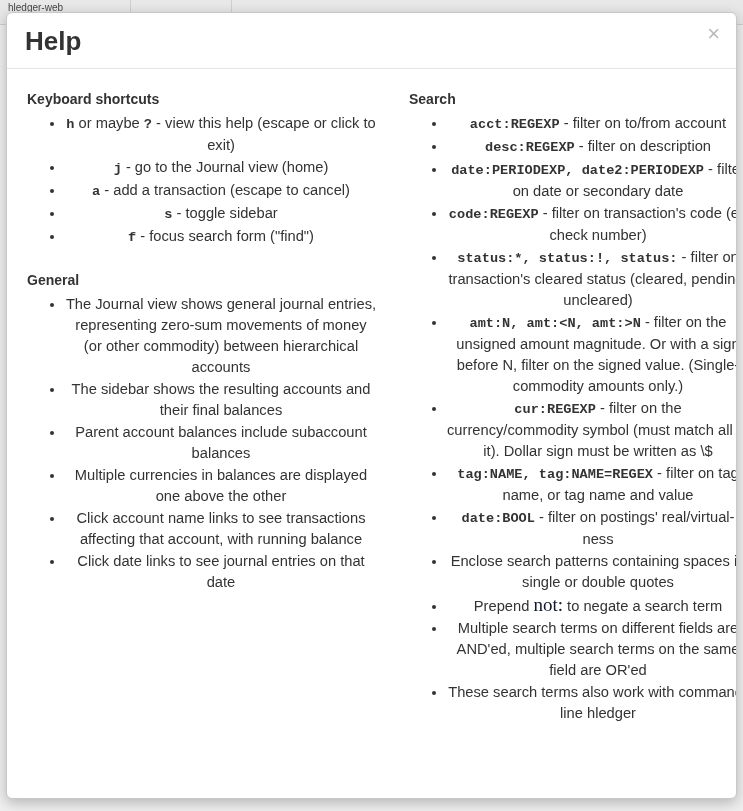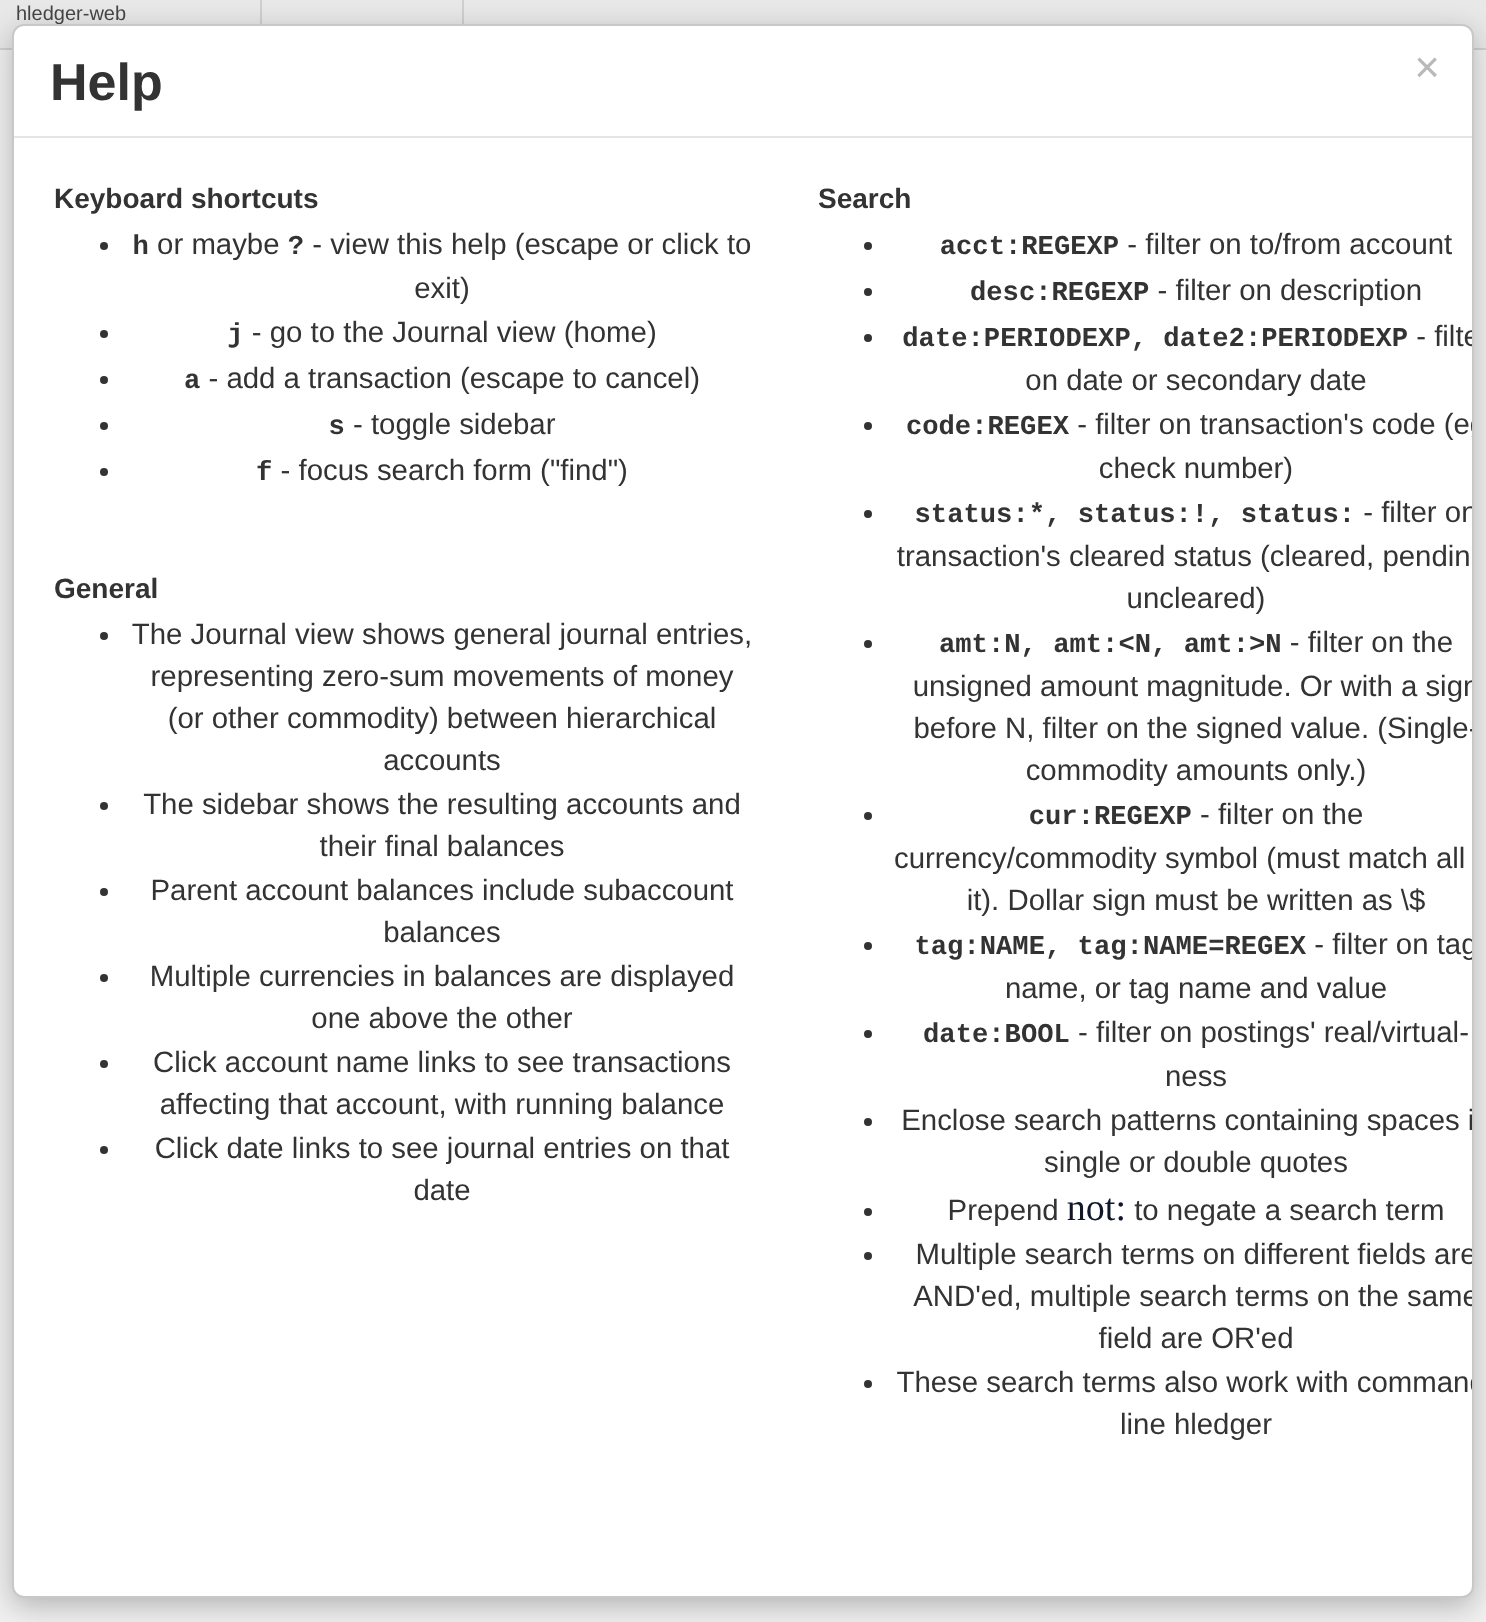--- a/index.html
+++ b/index.html
@@ -130,21 +130,21 @@
     width: 340px;
   }
   h4.sect {
     margin: 0 0 6px 0;
     font-size: 14px;
     font-weight: bold;
     color: #333333;
     font-family: "Liberation Sans", sans-serif;
   }
   h4.sect.second {
-    margin-top: 38px;
+    margin-top: 24px;
   }
   ul.help-list {
     margin: 4px 0 0 0;
     padding-left: 38px;
     list-style: disc;
     text-align: center;
   }
   ul.help-list li {
     font-size: 14.7px;
     line-height: 21px;
@@ -233,21 +233,21 @@
         <li>
           <code class="mono">acct:REGEXP</code><span> - filter on to/from account</span>
         </li>
         <li>
           <code class="mono">desc:REGEXP</code><span> - filter on description</span>
         </li>
         <li>
           <code class="mono">date:PERIODEXP, date2:PERIODEXP</code><span> - filter on date or secondary date</span>
         </li>
         <li>
-          <code class="mono">code:REGEX</code><span> - filter on transaction's code (eg check number)</span>
+          <code class="mono">code:REGEXP</code><span> - filter on transaction's code (eg check number)</span>
         </li>
         <li>
           <code class="mono">status:*, status:!, status:</code><span> - filter on transaction's cleared status (cleared, pending, uncleared)</span>
         </li>
         <li>
           <code class="mono">amt:N, amt:&lt;N, amt:&gt;N</code><span> - filter on the unsigned amount magnitude. Or with a sign before N, filter on the signed value. (Single-commodity amounts only.)</span>
         </li>
         <li>
           <code class="mono">cur:REGEXP</code><span> - filter on the currency/commodity symbol (must match all of it). Dollar sign must be written as \$</span>
         </li>

